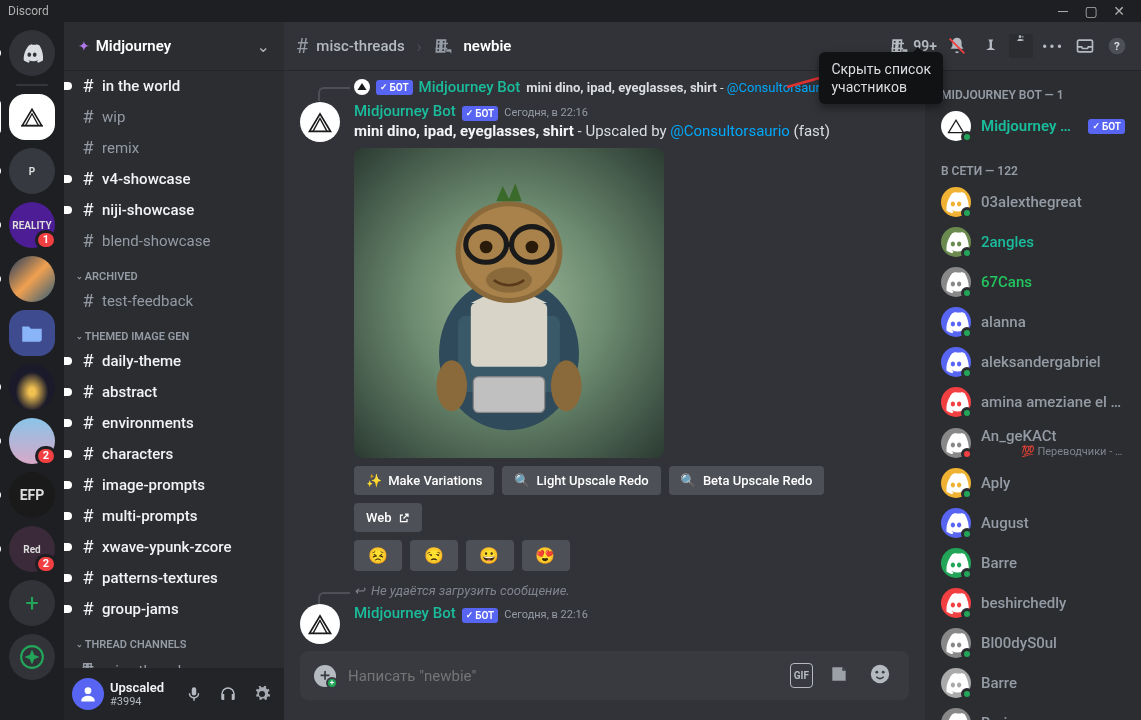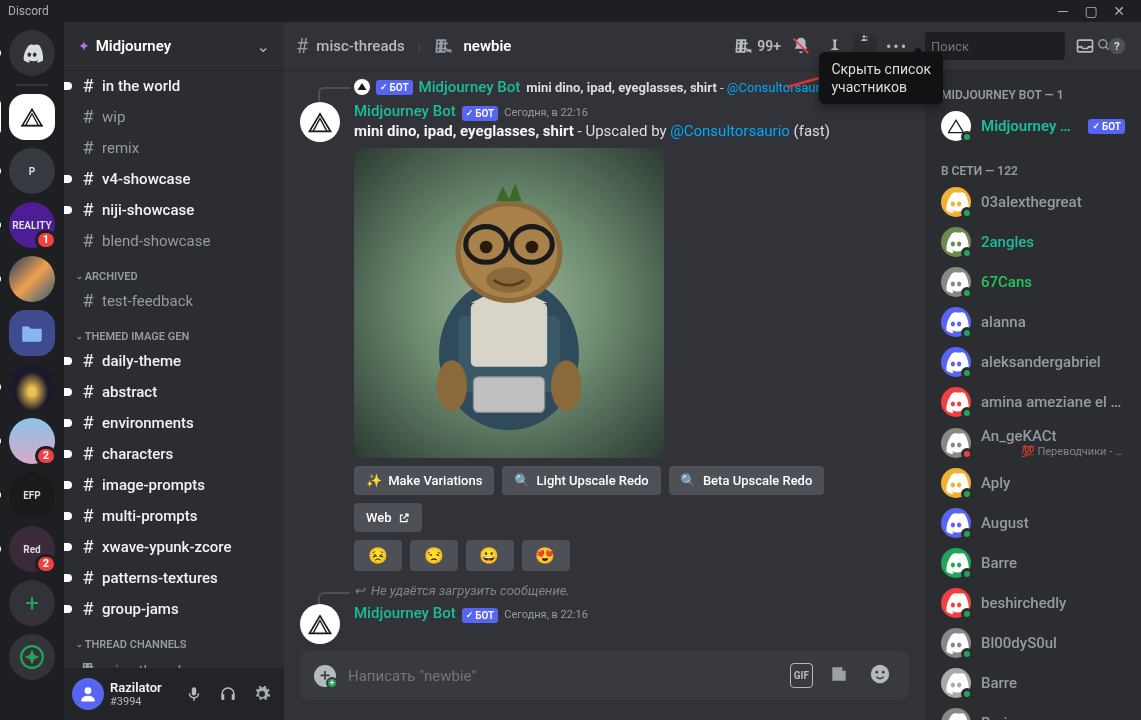--- a/index.html
+++ b/index.html
@@ -133,21 +133,21 @@
       <div class="guild pill" style="background: linear-gradient(135deg, rgb(30, 58, 95), rgb(240, 160, 80), rgb(42, 90, 122));"></div>
       <div class="guild rounded" style="background: rgb(63, 75, 143);">
         <svg width="24" height="24" viewBox="0 0 24 24" fill="#8ab4f8">
           <path d="M3 6h6l2 2h10v10a2 2 0 01-2 2H3z"></path>
         </svg>
       </div>
       <div class="guild pill" style="background: radial-gradient(at 50% 60%, rgb(240, 192, 80) 10%, rgb(26, 26, 42) 50%);"></div>
       <div class="guild pill" style="background: linear-gradient(rgb(138, 196, 232), rgb(216, 168, 200));">
         <span class="badge">2</span>
       </div>
-      <div class="guild pill" style="background: rgb(26, 26, 26); font-size: 10px; font-weight: 700; color: rgb(221, 221, 221);">EFP</div>
+      <div class="guild pill" style="background: rgb(26, 26, 26); font-size: 14px; font-weight: 700; color: rgb(221, 221, 221);">EFP</div>
       <div class="guild pill" style="background: rgb(58, 42, 58); font-size: 10px; font-weight: 700; color: rgb(221, 221, 221);">Red<span class="badge">2</span></div>
       <div class="guild add">+</div>
       <div class="guild explore">
         <svg width="22" height="22" viewBox="0 0 24 24" fill="currentColor">
           <circle cx="12" cy="12" r="10" fill="none" stroke="currentColor" stroke-width="2"></circle>
           <path d="M12 5l2 5 5 2-5 2-2 5-2-5-5-2 5-2z"></path>
         </svg>
       </div>
     </div>
 
@@ -247,21 +247,21 @@
         </div>
       </div>
     <div class="user-panel">
       <div class="avatar">
         <svg viewBox="0 0 24 24" width="20" height="20" fill="#fff">
             <circle cx="12" cy="8" r="4"></circle>
             <path d="M4 20c0-4 4-6 8-6s8 2 8 6v1H4z"></path>
           </svg>
       </div>
       <div class="uinfo">
-        <div class="uname">Razilator</div>
+        <div class="uname">Upscaled</div>
         <div class="utag">#3994</div>
       </div>
       <div class="uicon">
         <svg width="18" height="18" viewBox="0 0 24 24" fill="currentColor">
             <path d="M12 14a3 3 0 003-3V6a3 3 0 10-6 0v5a3 3 0 003 3zm5-3a5 5 0 01-10 0H5a7 7 0 006 6.9V21h2v-3.1A7 7 0 0019 11h-2z"></path>
           </svg>
       </div>
       <div class="uicon">
         <svg width="18" height="18" viewBox="0 0 24 24" fill="currentColor">
             <path d="M12 3a9 9 0 00-9 9v6a2 2 0 002 2h2v-8H5v0a7 7 0 0114 0v0h-2v8h2a2 2 0 002-2v-6a9 9 0 00-9-9z"></path>
@@ -308,29 +308,20 @@
       </div>
       <div class="tool members">
         <svg width="22" height="22" viewBox="0 0 24 24" fill="currentColor">
             <circle cx="9" cy="8" r="4"></circle>
             <path d="M1 20c0-4 4-6 8-6s8 2 8 6v1H1z"></path>
             <circle cx="17" cy="8" r="3" opacity=".6"></circle>
             <path d="M15 14c3 0 6 2 6 5v1h-4" opacity=".6"></path>
           </svg>
       </div>
       <div class="tool" style="letter-spacing:2px">•••</div>
-      <div class="search-box">
-        <input placeholder="Поиск" style="">
-        <span class="sicon">
-          <svg width="14" height="14" viewBox="0 0 24 24" fill="none" stroke="currentColor" stroke-width="2.5">
-              <circle cx="10" cy="10" r="7"></circle>
-              <line x1="20" y1="20" x2="15" y2="15"></line>
-            </svg>
-        </span>
-      </div>
       <div class="tool">
         <svg width="20" height="20" viewBox="0 0 24 24" fill="none" stroke="currentColor" stroke-width="2">
             <rect x="3" y="5" width="18" height="14" rx="2"></rect>
             <path d="M3 13h5l1 2h6l1-2h5"></path>
           </svg>
       </div>
       <div class="tool">
         <svg width="20" height="20" viewBox="0 0 24 24" fill="currentColor">
             <circle cx="12" cy="12" r="10" fill="#4e5058"></circle>
             <text x="12" y="17" text-anchor="middle" font-size="14" font-weight="700" fill="#dbdee1">?</text>

